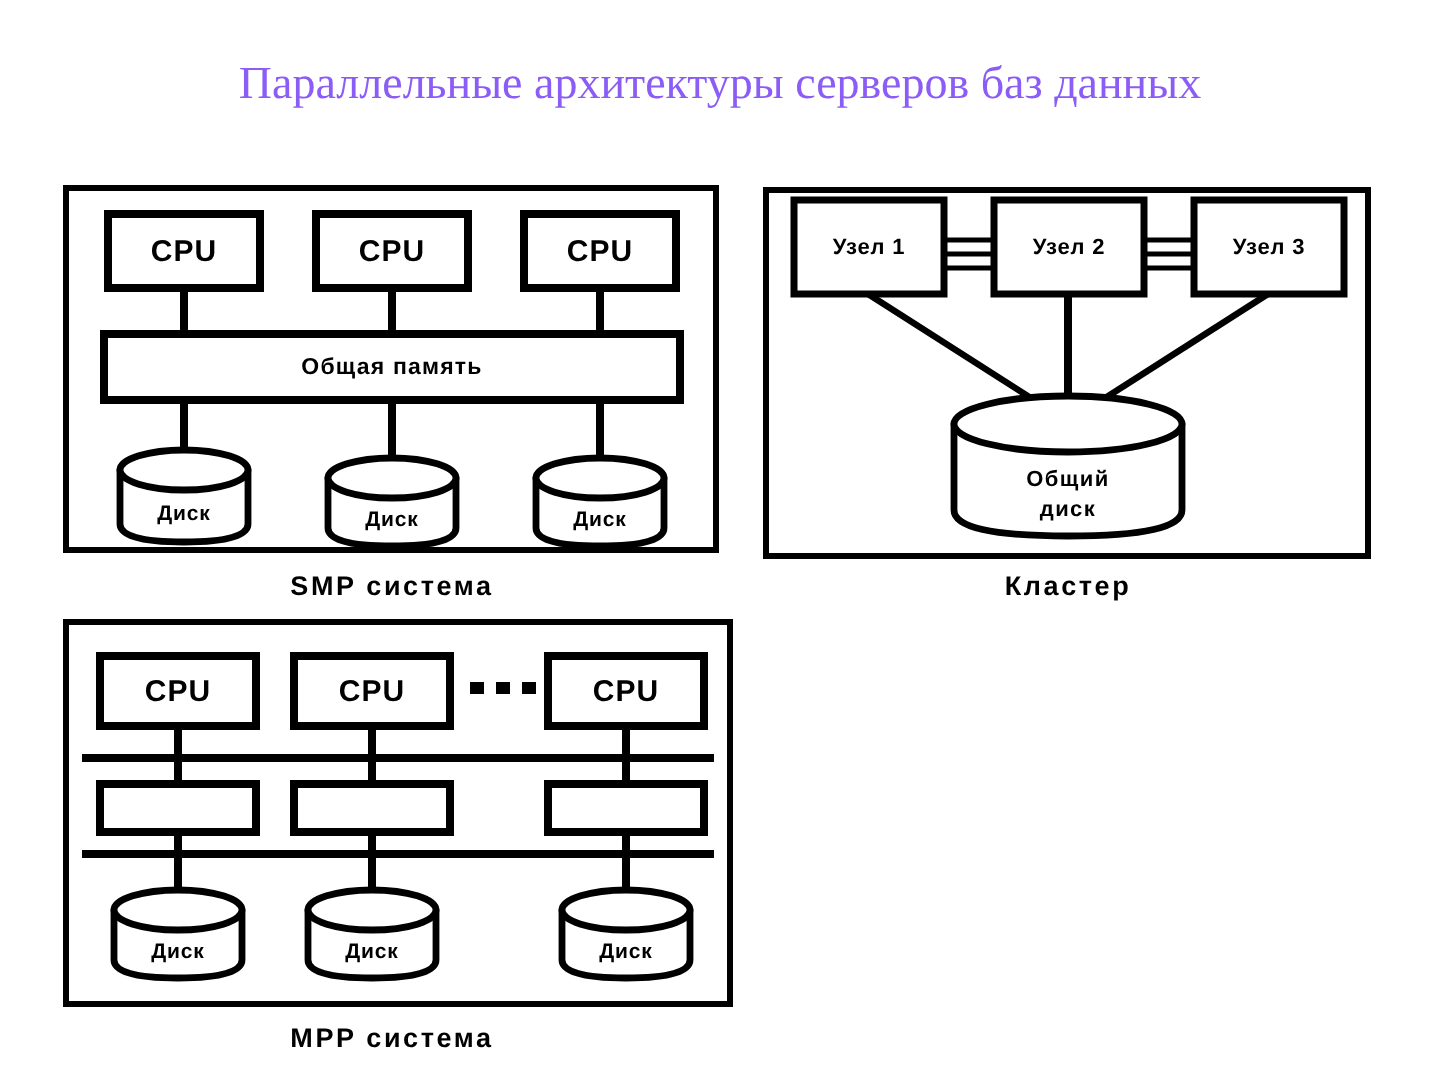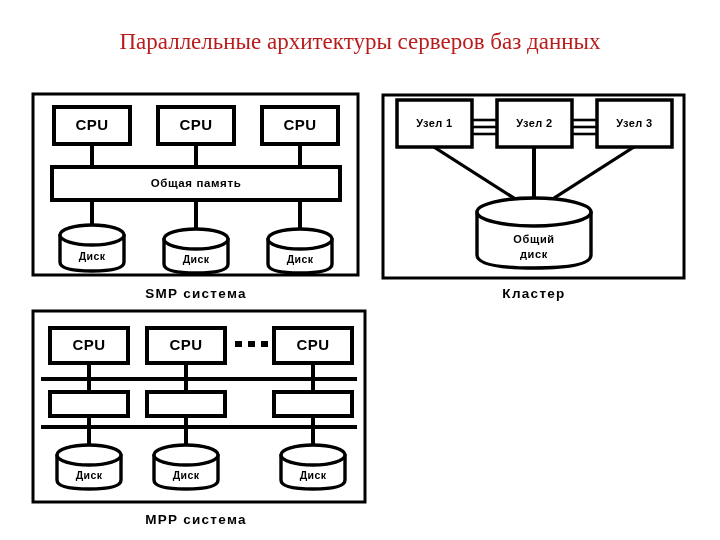--- a/index.html
+++ b/index.html
@@ -23,21 +23,21 @@
   }
   .title {
     position: absolute;
     left: 0;
     top: 28px;
     width: 720px;
     text-align: center;
     font-family: "Liberation Serif", serif;
     font-size: 23px;
     line-height: 28px;
-    color: #b91c1c;
+    color: #8b5cf6;
     white-space: nowrap;
   }
   svg.diagram {
     position: absolute;
     left: 0;
     top: 0;
     width: 720px;
     height: 540px;
   }
   .frame {

